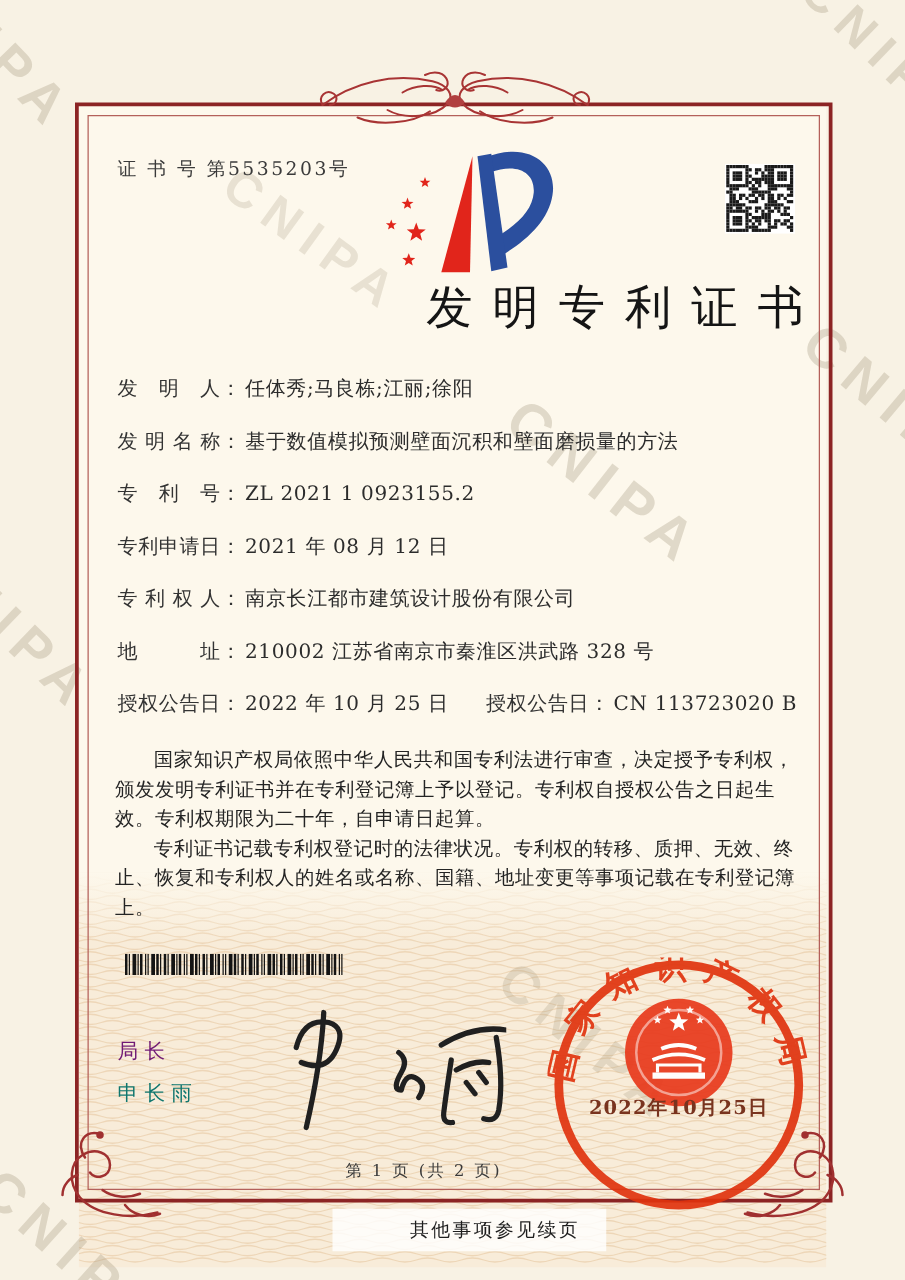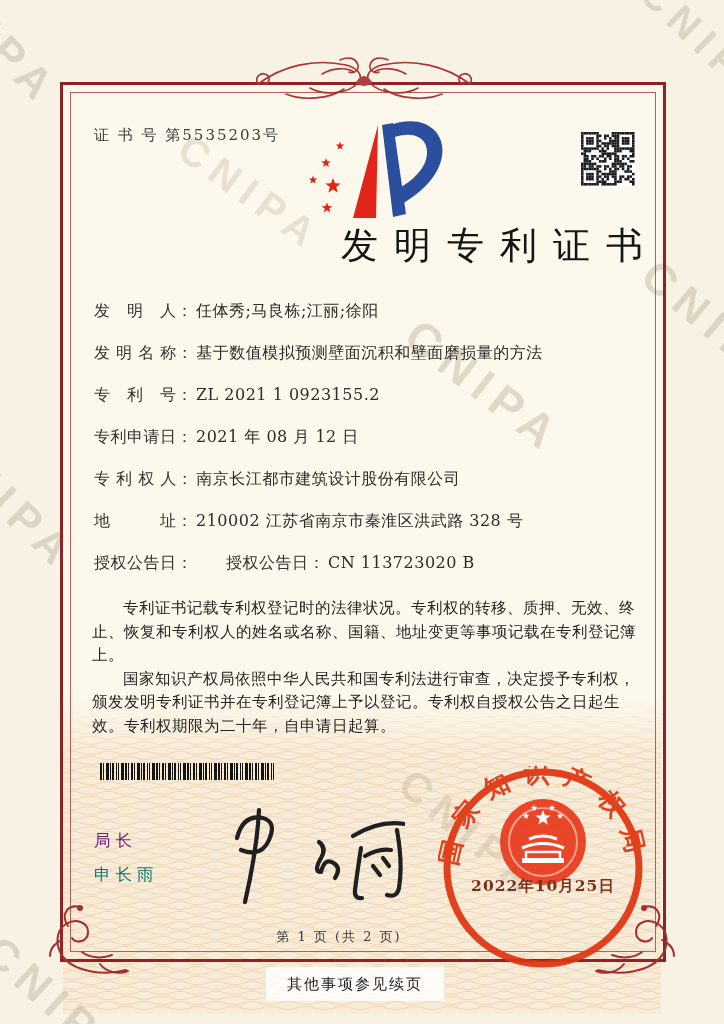--- a/index.html
+++ b/index.html
@@ -30,21 +30,21 @@
   .row .lab2{white-space:nowrap;margin-left:30px;margin-right:3px;color:#333;}
   .paras{position:absolute;left:92px;top:597px;width:544px;font-size:15.5px;
          line-height:23.5px;color:#242424;letter-spacing:0.5px;}
   .paras p{margin:0;text-indent:2em;}
   #barcode{position:absolute;left:100px;top:763px;}
   .sig-title{position:absolute;left:94px;top:830px;font-size:16.5px;letter-spacing:5px;color:#701a75;}
   .sig-name{position:absolute;left:94px;top:864px;font-size:16.5px;letter-spacing:5px;color:#0f766e;}
   #autograph{position:absolute;left:215px;top:800px;}
   .page-info{position:absolute;left:40px;top:928px;width:598px;text-align:center;font-size:13px;color:#3a3a3a;letter-spacing:2px;}
   .cont-band{position:absolute;left:266px;top:967px;width:178px;height:34px;
-             background:rgba(255,255,255,0.82);display:flex;align-items:center;justify-content:center;}
+             background:rgba(255,255,255,0.82);display:flex;align-items:center;justify-content:center;padding-left:41px;}
   .cont-note{font-size:15px;color:#1e1e1e;letter-spacing:2px;}
   #seal{position:absolute;left:438px;top:766px;}
   #logo{position:absolute;left:296px;top:118px;}
   #qr{position:absolute;left:580px;top:131px;}
   #orn-top{position:absolute;left:252px;top:50px;}
   #orn-bl{position:absolute;left:42px;top:900px;}
   #orn-br{position:absolute;left:594px;top:900px;}
   svg{display:block;}
 </style>
 </head>
@@ -478,28 +478,29 @@
     <div class="row">
       <span class="lab">专 利 权 人：</span>
       <span class="val">南京长江都市建筑设计股份有限公司</span>
     </div>
     <div class="row">
       <span class="lab">地　　　址：</span>
       <span class="val">210002 江苏省南京市秦淮区洪武路 328 号</span>
     </div>
     <div class="row">
       <span class="lab">授权公告日：</span>
+      <span class="val">2022 年 10 月 25 日</span>
       <span class="lab2">授权公告日：</span>
       <span class="val">CN 113723020 B</span>
     </div>
   </div>
 
   <div class="paras">
+    <p>国家知识产权局依照中华人民共和国专利法进行审查，决定授予专利权，颁发发明专利证书并在专利登记簿上予以登记。专利权自授权公告之日起生效。专利权期限为二十年，自申请日起算。</p>
     <p>专利证书记载专利权登记时的法律状况。专利权的转移、质押、无效、终止、恢复和专利权人的姓名或名称、国籍、地址变更等事项记载在专利登记簿上。</p>
-    <p>国家知识产权局依照中华人民共和国专利法进行审查，决定授予专利权，颁发发明专利证书并在专利登记簿上予以登记。专利权自授权公告之日起生效。专利权期限为二十年，自申请日起算。</p>
   </div>
 
   <svg id="barcode" width="178" height="17" viewBox="0 0 178 17">
     <g id="bcbars" fill="#141414">
         <rect x="0" y="0" width="2" height="17"></rect>
         <rect x="3" y="0" width="1" height="17"></rect>
         <rect x="6" y="0" width="3" height="17"></rect>
         <rect x="10" y="0" width="1" height="17"></rect>
         <rect x="12" y="0" width="2" height="17"></rect>
         <rect x="16" y="0" width="1" height="17"></rect>

